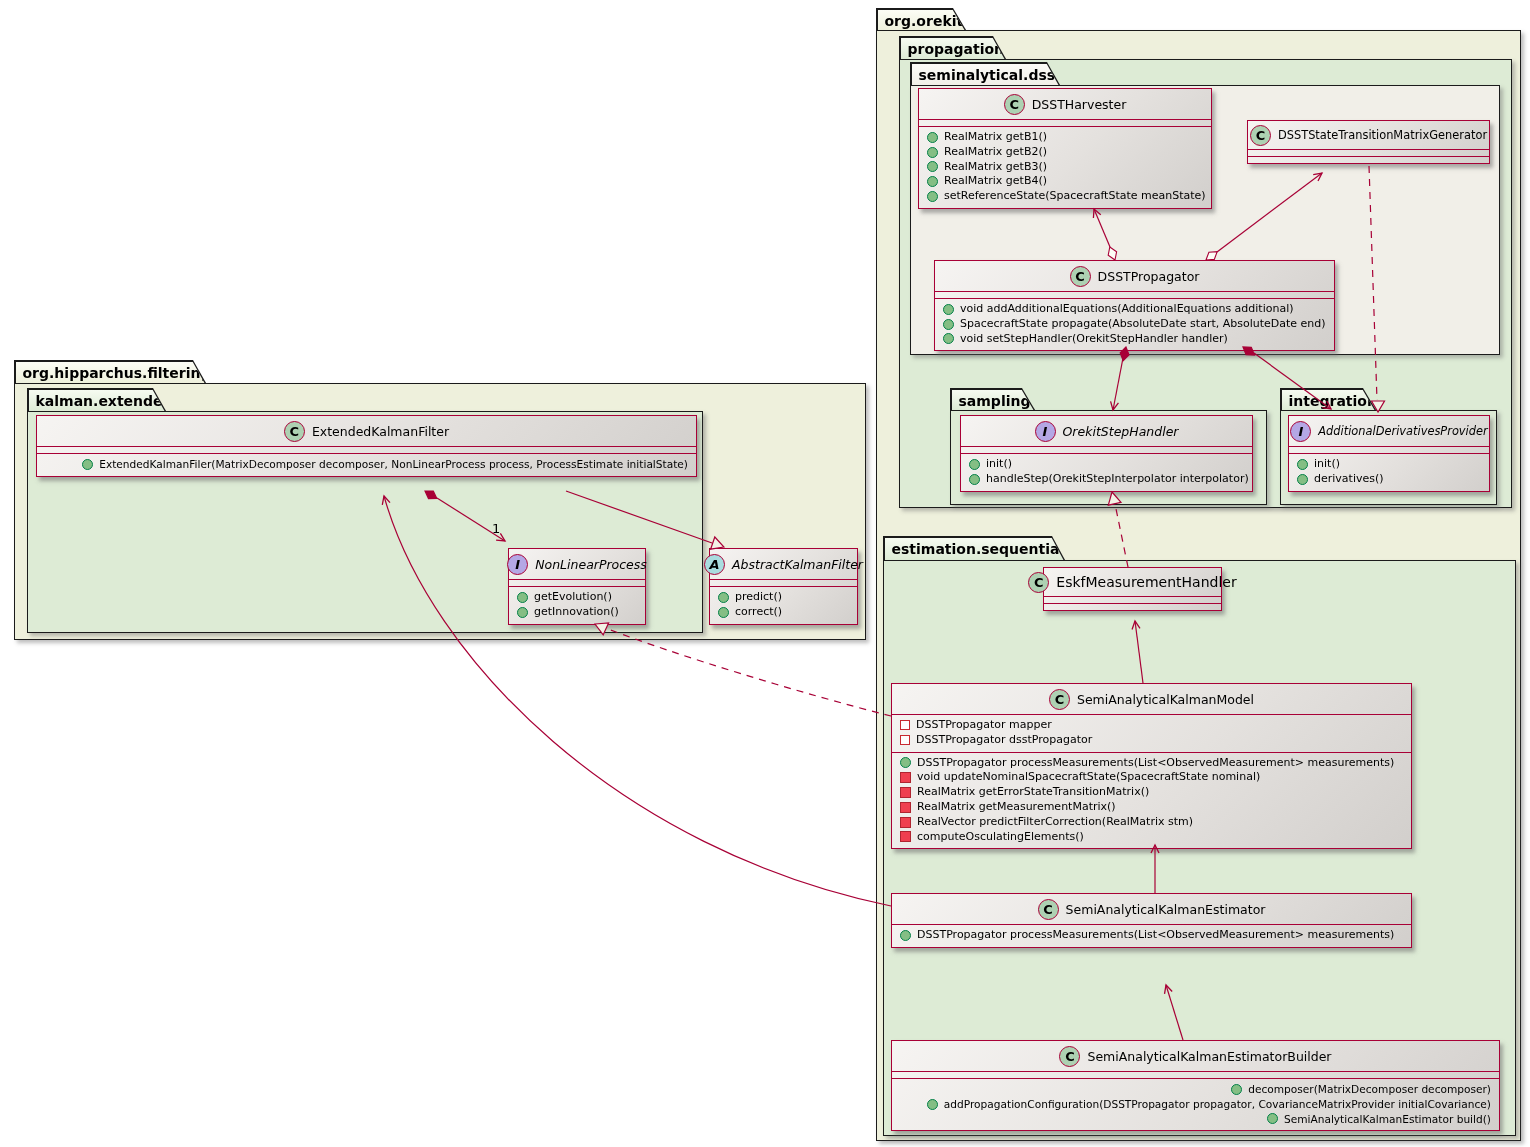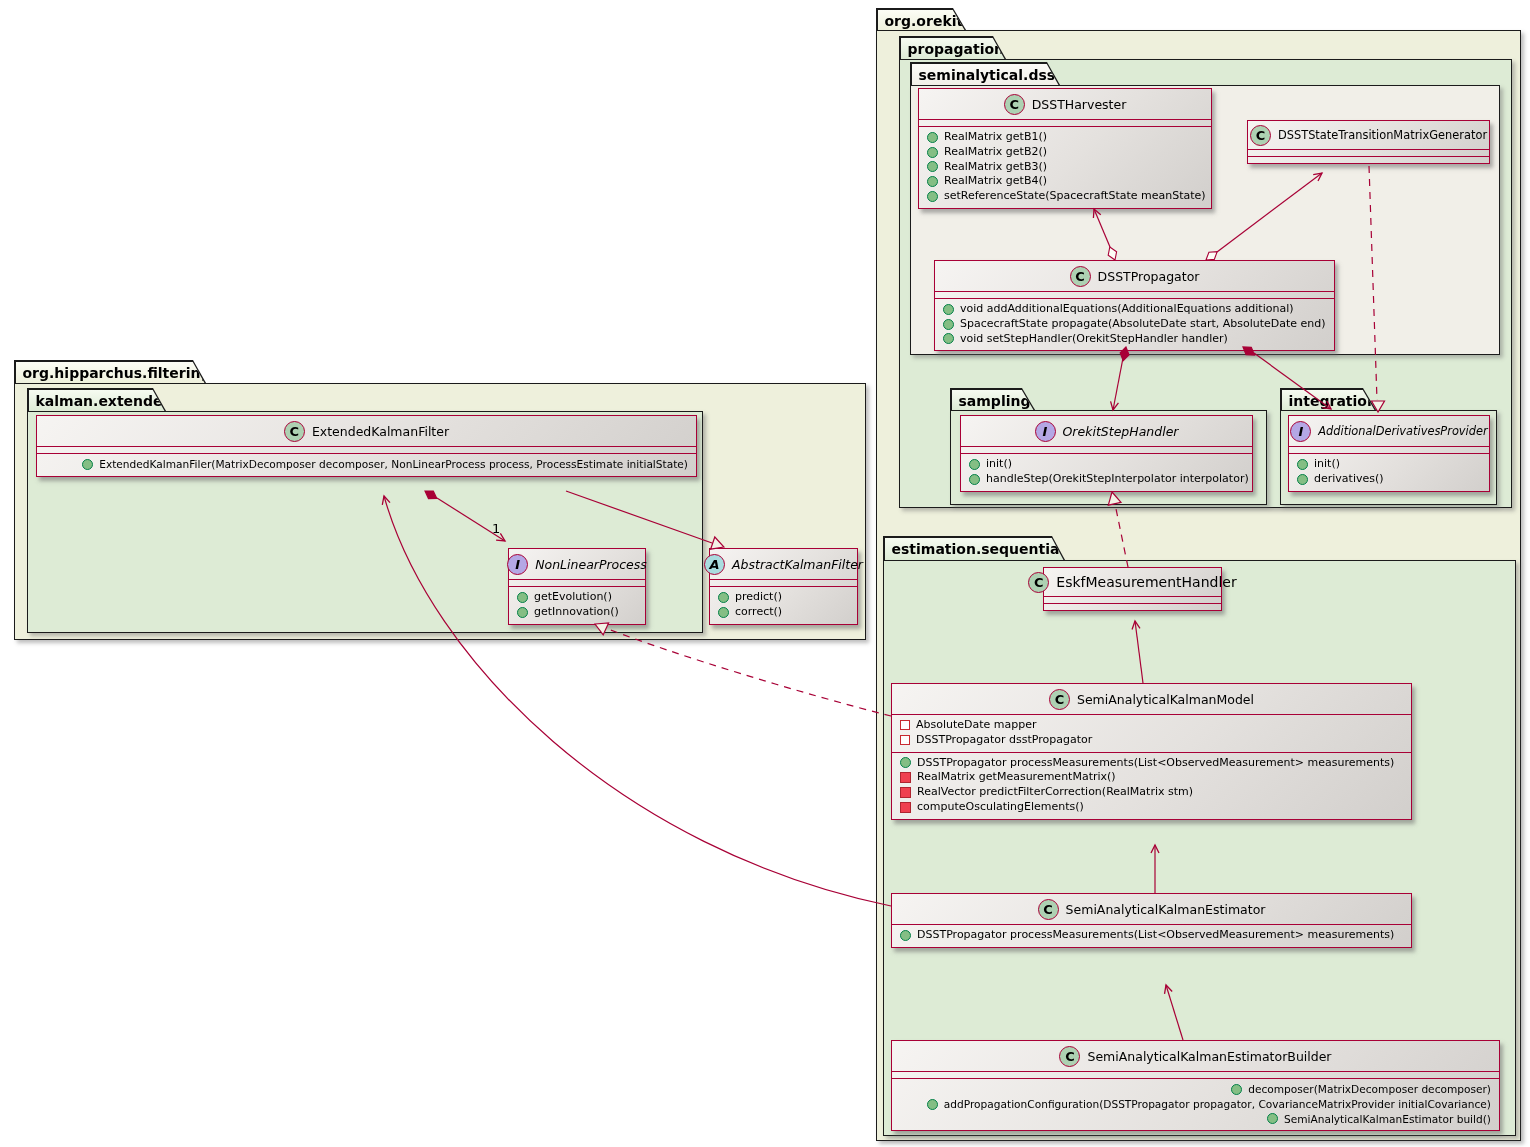--- a/index.html
+++ b/index.html
@@ -250,31 +250,39 @@
   </div>
 
   <div class="cls" style="left:891px;top:683px;width:521px;">
     <div class="ct">
       <span class="circ c">C</span>
       <span class="cn">SemiAnalyticalKalmanModel</span>
     </div>
     <div class="fields">
       <div class="m">
           <i class="ic fld"></i>
-          <span>AbsoluteDate mapper</span>
+          <span>DSSTPropagator mapper</span>
         </div>
       <div class="m">
           <i class="ic fld"></i>
           <span>DSSTPropagator dsstPropagator</span>
         </div>
     </div>
     <div class="mem">
       <div class="m">
           <i class="ic pub"></i>
           <span>DSSTPropagator processMeasurements(List&lt;ObservedMeasurement&gt; measurements)</span>
+        </div>
+      <div class="m">
+          <i class="ic priv"></i>
+          <span>void updateNominalSpacecraftState(SpacecraftState nominal)</span>
+        </div>
+      <div class="m">
+          <i class="ic priv"></i>
+          <span>RealMatrix getErrorStateTransitionMatrix()</span>
         </div>
       <div class="m">
           <i class="ic priv"></i>
           <span>RealMatrix getMeasurementMatrix()</span>
         </div>
       <div class="m">
           <i class="ic priv"></i>
           <span>RealVector predictFilterCorrection(RealMatrix stm)</span>
         </div>
       <div class="m">

